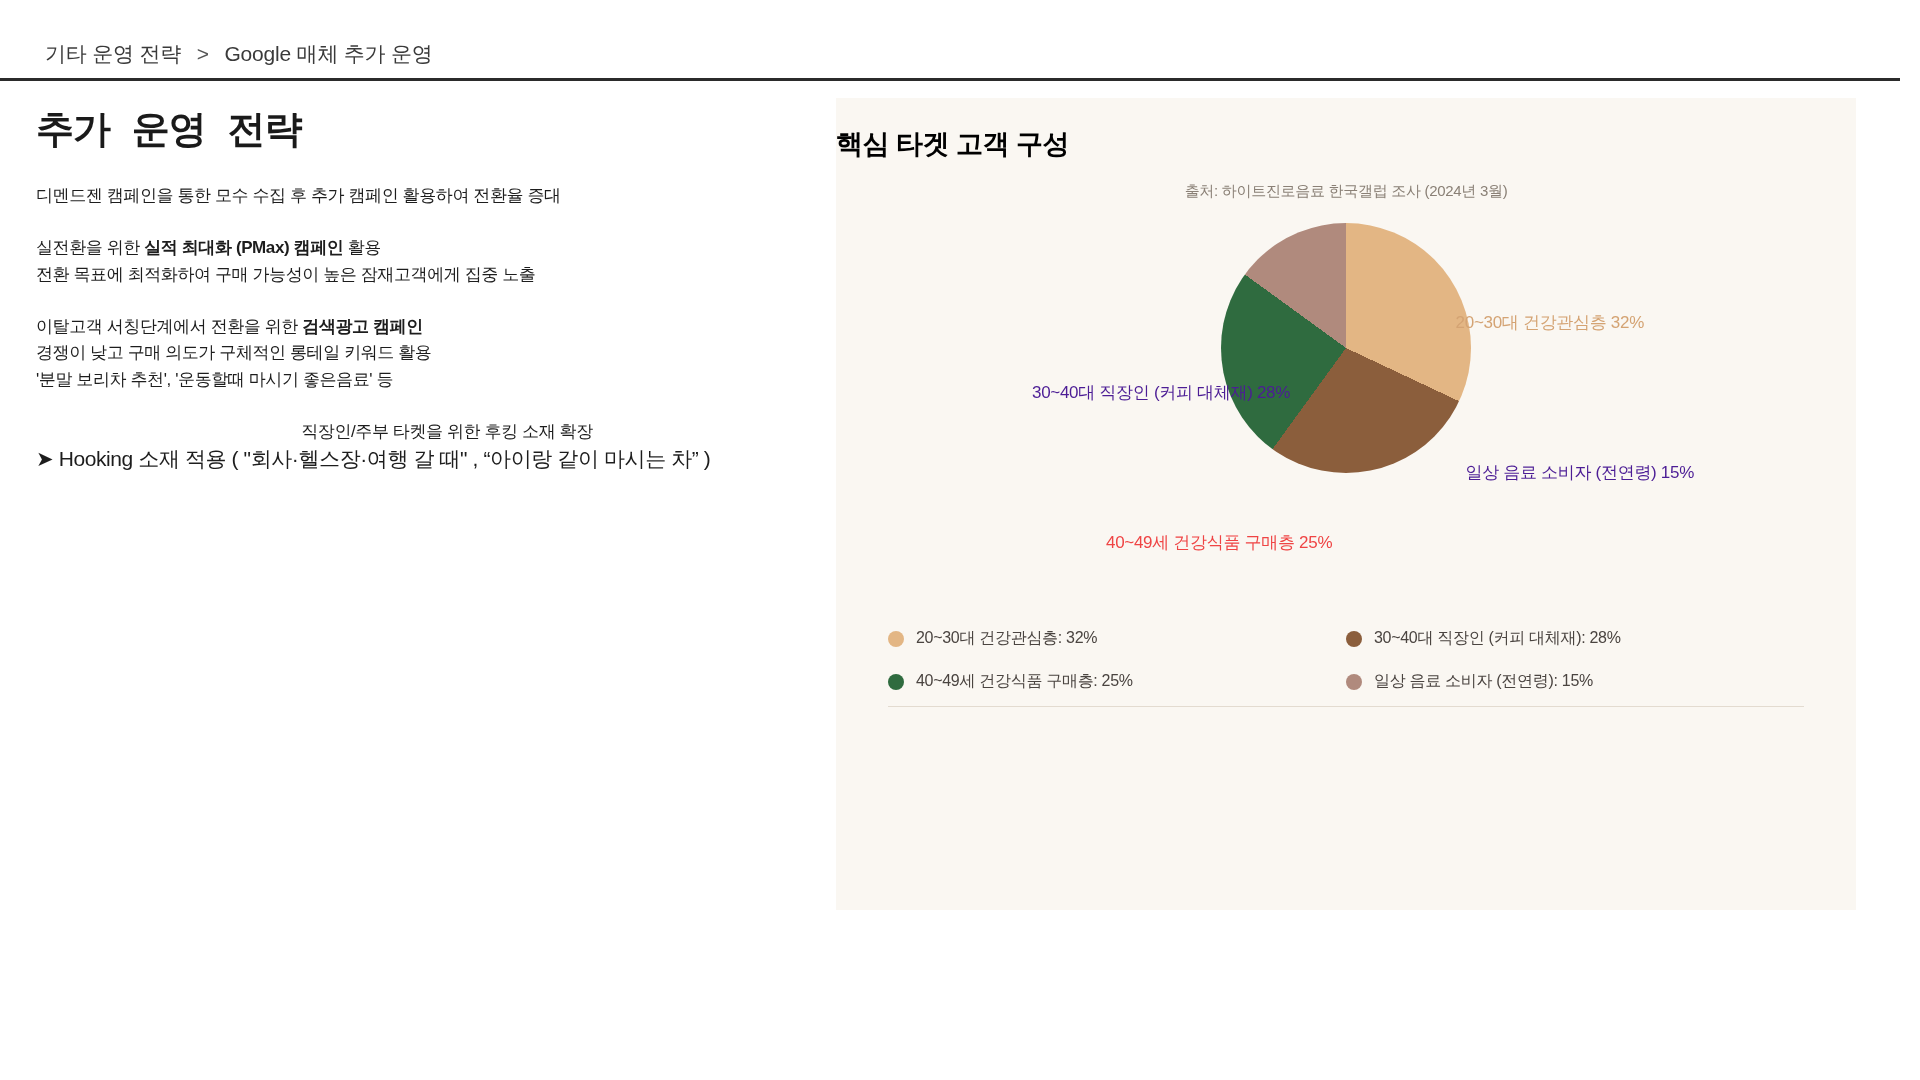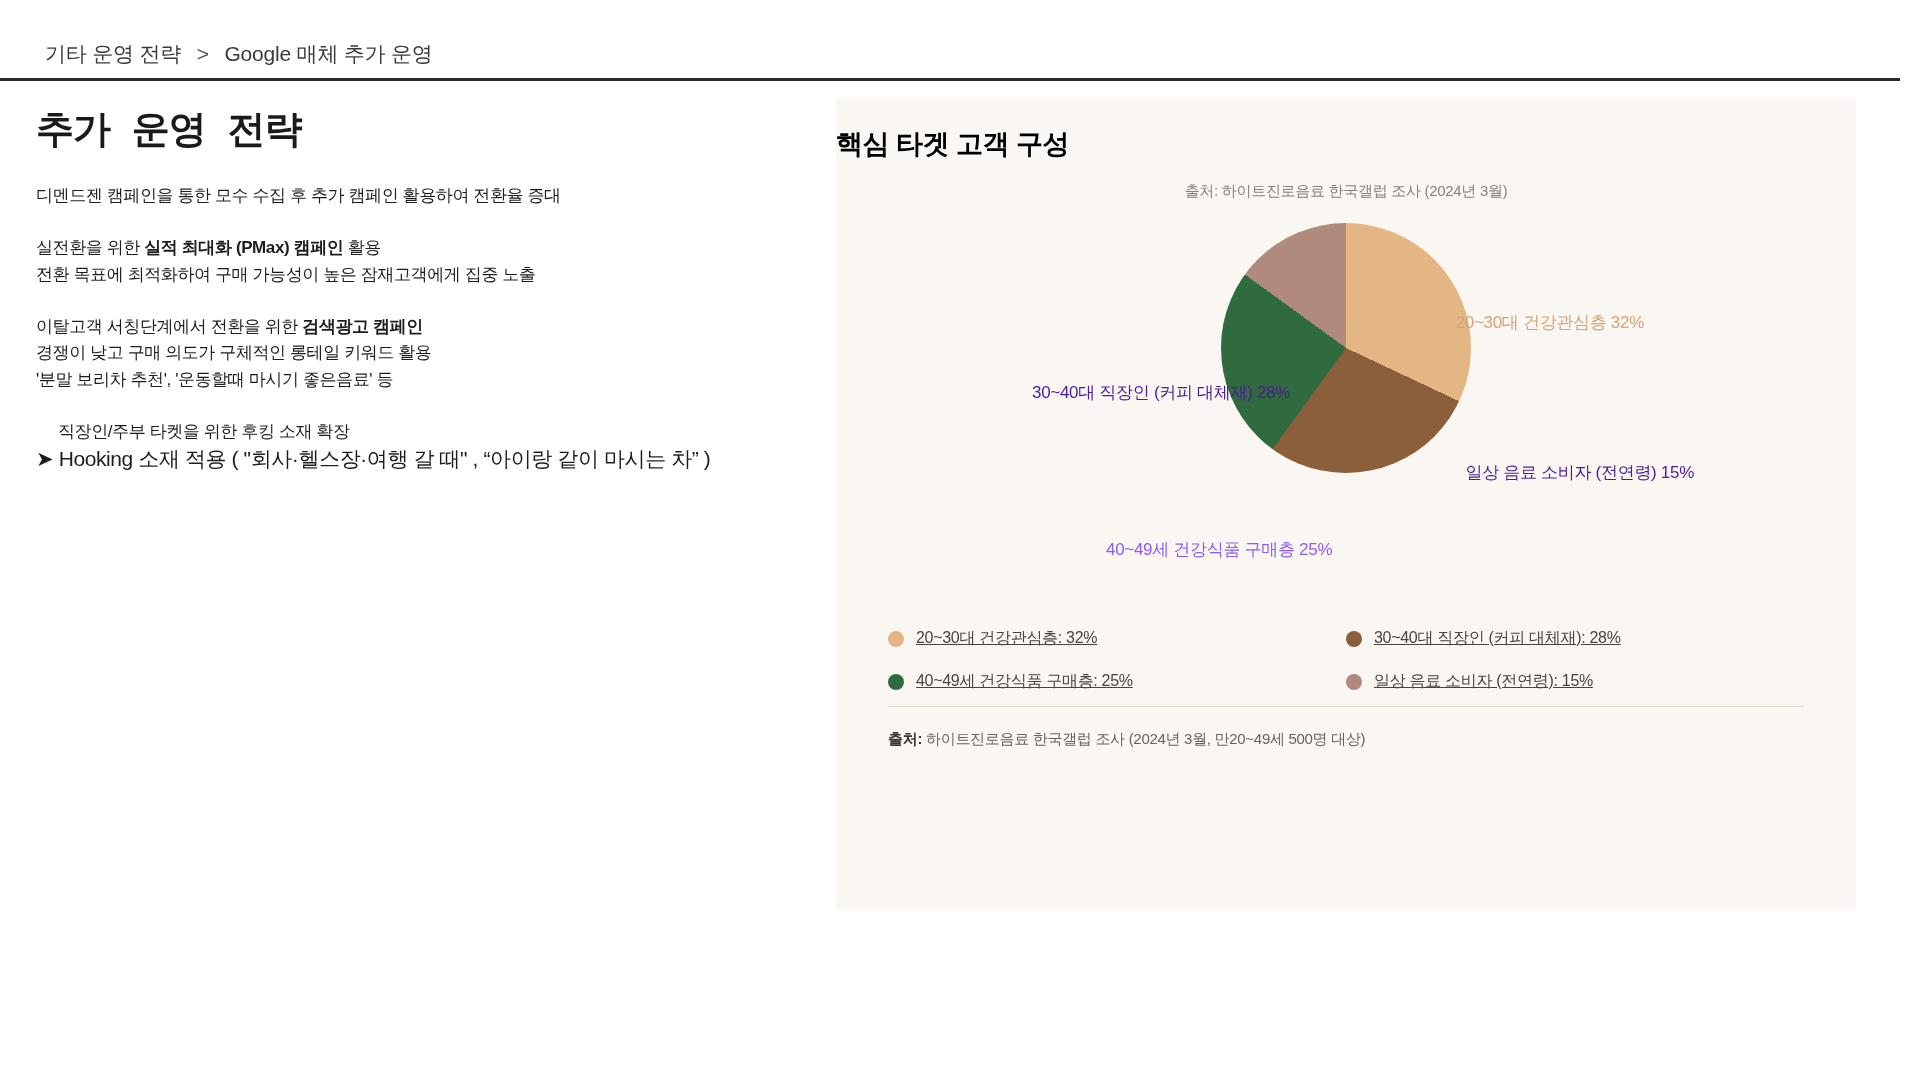--- a/index.html
+++ b/index.html
@@ -74,20 +74,21 @@
   .block-tight {
     margin-bottom: 0;
   }
 
   .bold {
     font-weight: bold;
   }
 
   .indent {
     padding-left: 22px;
+    text-align: center;
   }
 
   .arrow-line {
     font-size: 21px;
     color: #1d1d1d;
     letter-spacing: -0.4px;
     white-space: nowrap;
   }
 
   
@@ -135,21 +136,21 @@
   }
 
   .pie-label {
     position: absolute;
     font-size: 17px;
     letter-spacing: -0.3px;
     white-space: nowrap;
   }
   .lbl-a { right: 212px; top: 88px; color: #d4a373; }
   .lbl-b { left: 196px;  top: 158px; color: #4c1d95; }
-  .lbl-c { left: 270px;  top: 315px; color: #8b5cf6; text-align: right; }
+  .lbl-c { left: 270px;  top: 308px; color: #ef4444; text-align: right; }
   .lbl-d { right: 162px; top: 238px; color: #4c1d95; }
 
   
   .legend {
     position: absolute;
     left: 52px;
     top: 530px;
     width: 916px;
     display: flex;
     flex-wrap: wrap;
@@ -165,21 +166,20 @@
     height: 16px;
     border-radius: 50%;
     margin-right: 12px;
     flex: 0 0 auto;
   }
   .legend-text {
     font-size: 16px;
     color: #4a4440;
     letter-spacing: -0.3px;
     white-space: nowrap;
-    text-decoration: underline;
   }
 
   .legend-rule {
     position: absolute;
     left: 52px;
     top: 608px;
     width: 916px;
     height: 1px;
     background: #e3dbd0;
   }
@@ -266,18 +266,15 @@
         <span class="legend-text">40~49세 건강식품 구매층: 25%</span>
       </div>
       <div class="legend-item">
         <span class="legend-dot" id="dot3" style="background: rgb(176, 138, 125);"></span>
         <span class="legend-text">일상 음료 소비자 (전연령): 15%</span>
       </div>
     </div>
 
     <div class="legend-rule"></div>
 
-    <div class="chart-footer">
-      <span class="f-bold">출처:</span><span> 하이트진로음료 한국갤럽 조사 (2024년 3월, 만20~49세 500명 대상)</span>
-    </div>
 
   </div>
 </div>
 
 </body></html>

